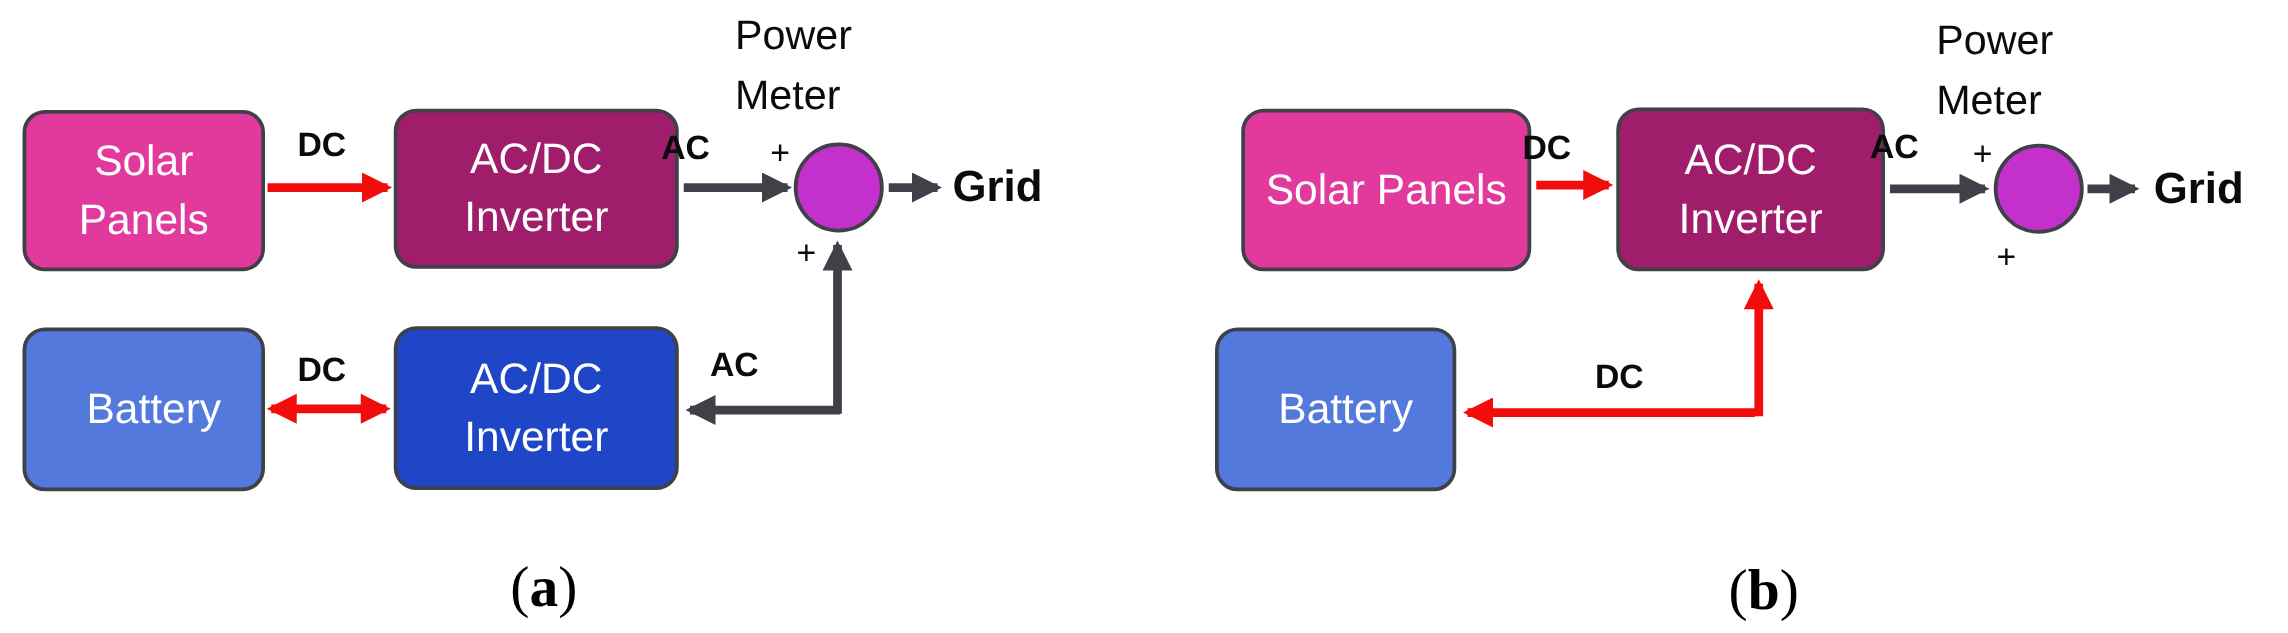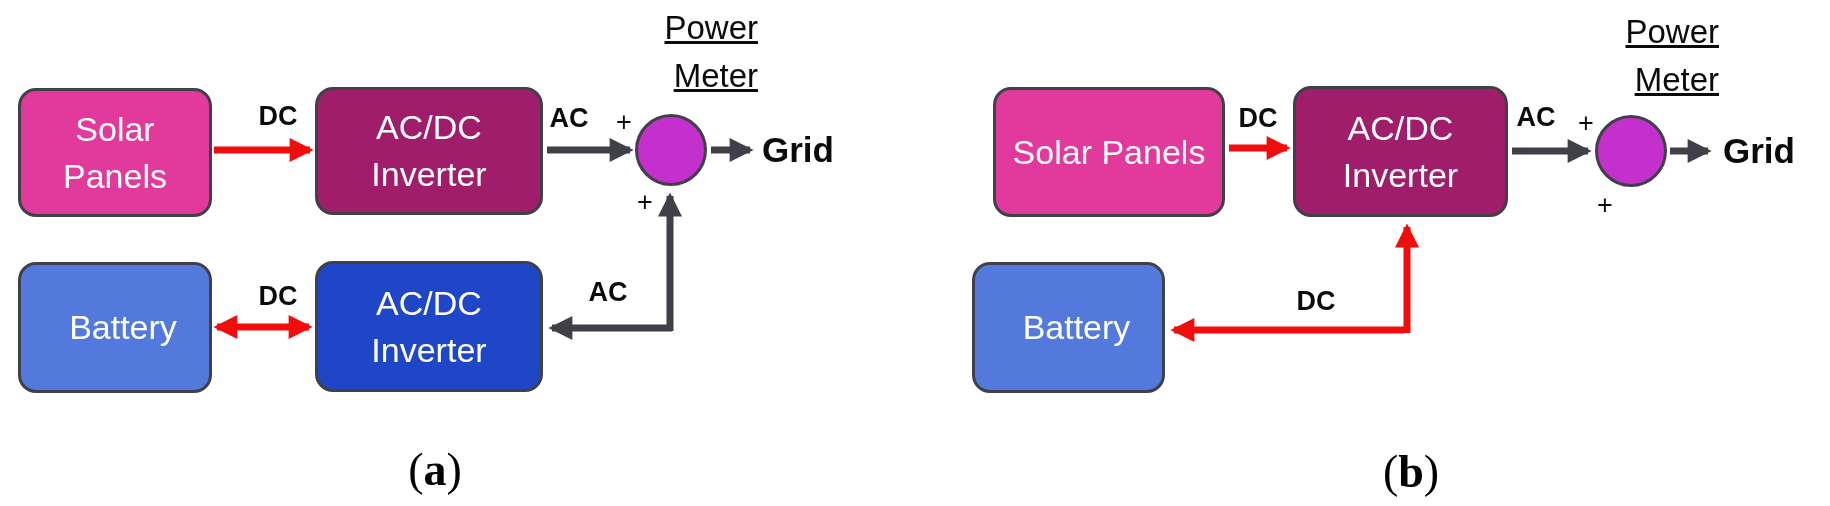--- a/index.html
+++ b/index.html
@@ -18,23 +18,23 @@
   .fill-solar{background:var(--solar-fill,#e23a9c);}
   .fill-inv-magenta{background:var(--inverter-magenta-fill,#a01d6b);}
   .fill-battery{background:var(--battery-fill,#5379dd);padding-left:16px;}
   .fill-inv-blue{background:var(--inverter-blue-fill,#1f46c6);}
   .meter{
     position:absolute;width:72px;height:72px;border-radius:50%;box-sizing:border-box;
     background:var(--meter-fill,#c430cb);
     border:3.5px solid var(--stroke-dark,#404049);
   }
   .lbl{position:absolute;color:var(--text-black,#0b0b0b);}
-  .sig{font-weight:700;font-size:27px;line-height:30px;width:80px;text-align:center;}
+  .sig{font-weight:700;font-size:27px;line-height:30px;width:80px;text-align:left;}
   .plus{font-weight:400;font-size:27px;line-height:30px;width:40px;text-align:center;}
-  .meter-lbl{font-size:33px;line-height:48px;width:170px;text-align:right;text-decoration:underline;}
+  .meter-lbl{font-size:33px;line-height:48px;width:170px;text-align:left;}
   .grid-lbl{font-size:35px;line-height:38px;font-weight:bold;}
   .caption{
     position:absolute;width:160px;text-align:center;color:#000;
     font-family:"Liberation Serif",serif;font-size:46px;line-height:52px;
   }
   .caption .cap-letter{font-weight:700;}
   svg.wires{position:absolute;inset:0;pointer-events:none;}
   svg.wires line.red{stroke:var(--wire-red,#f20d0d);stroke-width:7;}
   svg.wires line.dark{stroke:var(--stroke-dark,#404049);stroke-width:7;}
 </style>

